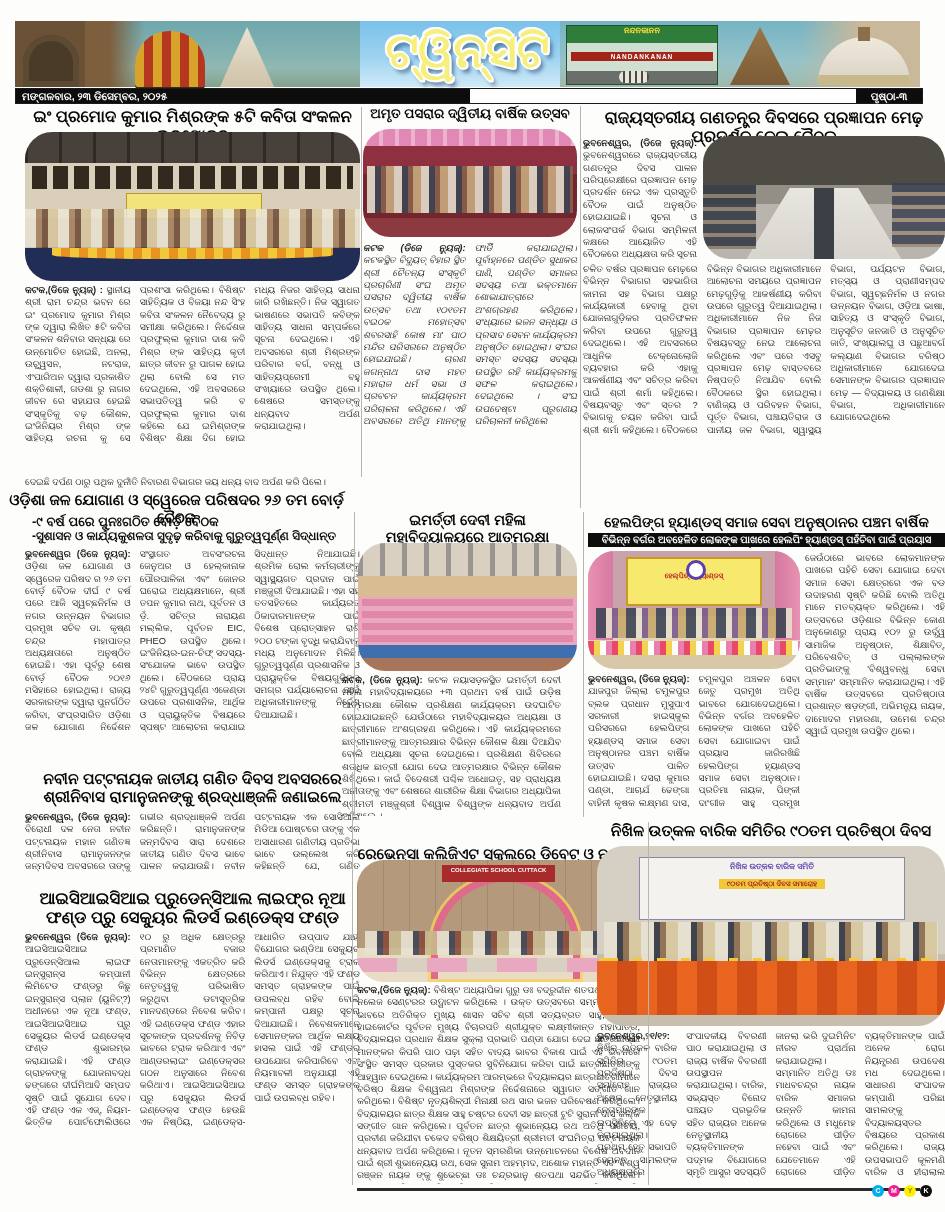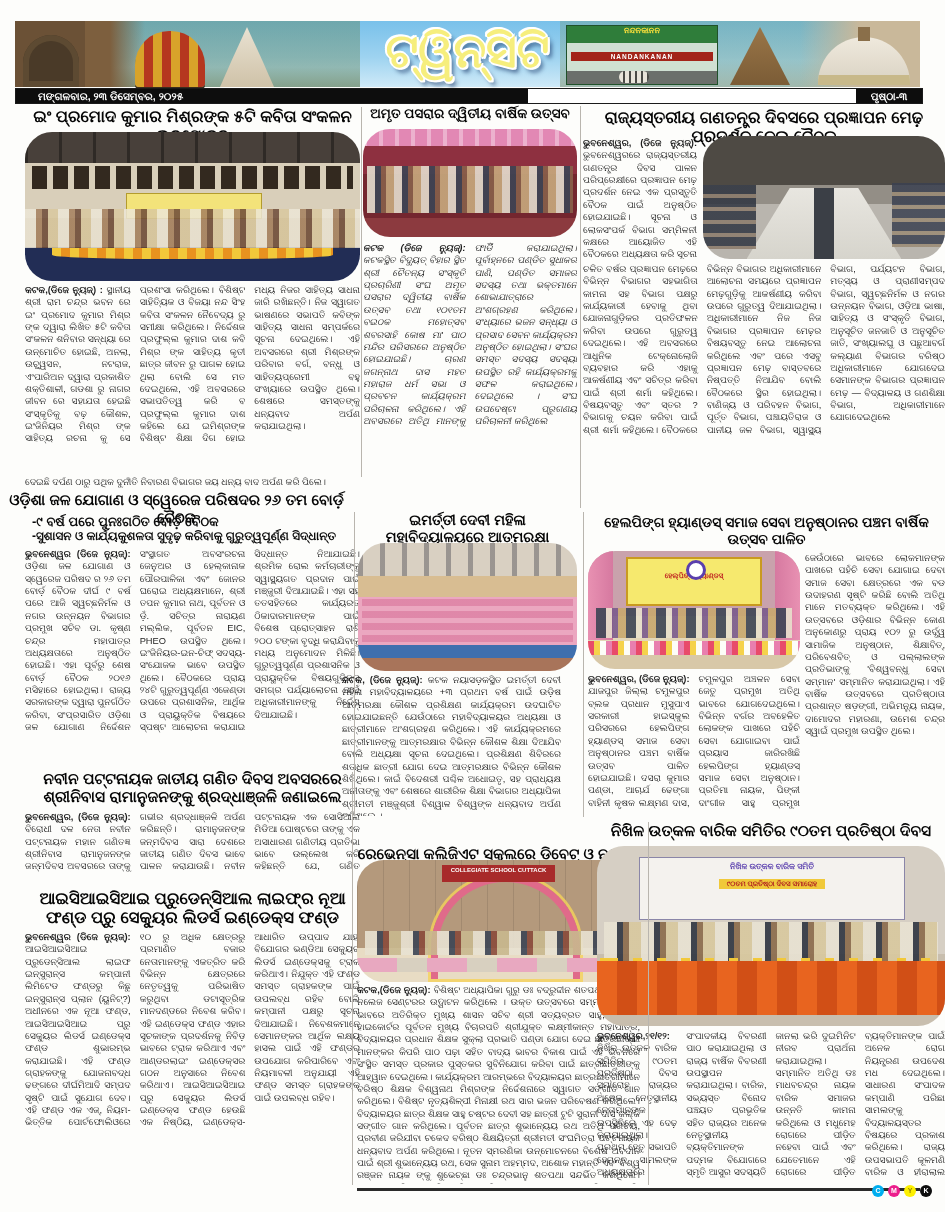--- a/index.html
+++ b/index.html
@@ -30,21 +30,21 @@
   #zoo-sign-od{position:absolute;left:0;top:1px;width:100%;text-align:center;font-size:8px;font-weight:bold;color:#ffe23a;line-height:1;}
   #zoo-band{position:absolute;left:4px;top:26px;width:142px;height:9px;background:#a32419;color:#fff;font-size:6.5px;font-weight:bold;text-align:center;line-height:9px;letter-spacing:1px;}
   #tiger{position:absolute;left:52px;bottom:1px;width:30px;height:12px;background:repeating-linear-gradient(90deg,#e8e4da 0 4px,#4a4a46 4px 6px);border-radius:6px;}
   #temple-brown{position:absolute;left:170px;top:6px;width:60px;height:58px;background:linear-gradient(180deg,#9a7648,#7b5c36);clip-path:polygon(50% 0,80% 60%,100% 100%,0 100%,20% 60%);}
   #stupa{position:absolute;right:10px;top:16px;width:92px;height:48px;background:linear-gradient(180deg,#efe9dd,#d9d2c2);border-radius:50px 50px 0 0;box-shadow:inset 0 -10px 0 #c8b98a;}
   #stupa-top{position:absolute;right:50px;top:6px;width:12px;height:14px;background:#8a6f4a;}
   #mh-title{position:absolute;left:50%;top:2px;transform:translateX(-50%);font-size:47px;font-weight:bold;color:#f6ee7d;white-space:nowrap;
     text-shadow:2px 0 0 #fff,-2px 0 0 #fff,0 2px 0 #fff,0 -2px 0 #fff,2px 2px 0 #fff,-2px -2px 0 #fff,4px 5px 4px rgba(25,50,100,.65);}
   
   #datebar{left:15px;top:88px;width:906px;height:14px;background:#fff;border:1px solid #1a1a1a;}
-  #date-left{position:absolute;left:0;top:0;width:512px;height:100%;background:#0d0d0d;color:#fff;font-size:10.5px;font-weight:bold;line-height:14px;padding-left:22px;box-sizing:border-box;}
+  #date-left{position:absolute;left:0;top:0;width:454px;height:100%;background:#0d0d0d;color:#fff;font-size:10.5px;font-weight:bold;line-height:14px;padding-left:6px;box-sizing:border-box;}
   #page-no{position:absolute;right:0;top:0;width:66px;height:100%;background:#0d0d0d;color:#fff;font-size:10.5px;font-weight:bold;line-height:14px;text-align:center;}
   
   .marks{position:absolute;display:flex;gap:4px;}
   #marks-tl{left:38px;top:41px;}
   #marks-br{left:872px;top:1185px;}
   .dot{width:12px;height:12px;border-radius:50%;font-size:7px;font-weight:bold;text-align:center;line-height:12px;color:#fff;}
   
   #ph-poetry{left:25px;top:132px;width:335px;height:149px;background:linear-gradient(180deg,#48403a 0 21%,#d9cfba 21% 58%,#c3b295 58% 77%,#222d55 77% 100%);}
   #ph-poetry .beams{position:absolute;left:0;top:0;width:100%;height:21%;background:repeating-linear-gradient(90deg,rgba(0,0,0,.35) 0 3px,transparent 3px 34px);}
   #ph-poetry .portraits{position:absolute;left:2%;top:23%;width:96%;height:15%;background:repeating-linear-gradient(90deg,#33291f 0 15px,#d9cfba 15px 21px);}
@@ -185,20 +185,21 @@
   <div class="photo" id="ph-imarti">
     <div class="windows"></div>
     <div class="rows"></div>
   </div>
   <div class="bt" style="left:342px;top:674px;width:219px;height:142px;">
     <span class="dl">କଟକ, (ଡିଜେ ନ୍ୟୁଜ୍):</span>
     <span>କଟକ ନୟାସଡ଼କସ୍ଥିତ ଇମର୍ତ୍ତୀ ଦେବୀ ମହିଳା ମହାବିଦ୍ୟାଳୟରେ +୩ ପ୍ରଥମ ବର୍ଷ ପାଇଁ ଉଡ଼ିଷ ଆତ୍ମରକ୍ଷା କୌଶଳ ପ୍ରଶିକ୍ଷଣ କାର୍ଯ୍ୟକ୍ରମ ଉଦଘାଟିତ ହୋଇଯାଇଛନ୍ତି ଯେଉଁଠାରେ ମହାବିଦ୍ୟାଳୟର ଅଧ୍ୟକ୍ଷା ଓ ଛାତ୍ରୀମାନେ ଅଂଶଗ୍ରହଣ କରିଥିଲେ। ଏହି କାର୍ଯ୍ୟକ୍ରମରେ ଛାତ୍ରୀମାନଙ୍କୁ ଆତ୍ମରକ୍ଷାର ବିଭିନ୍ନ କୌଶଳ ଶିକ୍ଷା ଦିଆଯିବ ବୋଲି ଅଧ୍ୟକ୍ଷା ସୂଚନା ଦେଇଥିଲେ। ପ୍ରଶିକ୍ଷଣ ଶିବିରରେ ଶତାଧିକ ଛାତ୍ରୀ ଯୋଗ ଦେଇ ଆତ୍ମରକ୍ଷାର ବିଭିନ୍ନ କୌଶଳ ଶିଖିଥିଲେ। କାଇଁ ବିଦେଶରୀ ପଶ୍ଚିଳ ଅଧୋଇତୃ, ସହ ପ୍ରାଧ୍ୟକ୍ଷ ଅନୀତାଙ୍କୁ ଏବଂ ଶେଷରେ ଶାରୀରିକ ଶିକ୍ଷା ବିଭାଗର ଅଧ୍ୟାପିକା ଶ୍ରୀମତୀ ମଞ୍ଜୁଶ୍ରୀ ବିଶ୍ୱାଳ ବିଶ୍ୱଙ୍କ ଧନ୍ୟବାଦ ଅର୍ପଣ କରିଥିଲେ ।</span>
   </div>
 
   <div class="hl" style="left:588px;top:514px;width:357px;font-size:14px;">ହେଲପିଙ୍ଗ ହ୍ୟାଣ୍ଡସ୍ ସମାଜ ସେବା ଅନୁଷ୍ଠାନର ପଞ୍ଚମ ବାର୍ଷିକ ଉତ୍ସବ ପାଳିତ</div>
+  <div class="abs" id="hh-strap">ବିଭିନ୍ନ ବର୍ଗର ଅବହେଳିତ ଲୋକଙ୍କ ପାଖରେ ହେଲପିଂ ହ୍ୟାଣ୍ଡସ୍ ପହଁଚିବା ପାଇଁ ପ୍ରୟାସ</div>
   <div class="photo" id="ph-helping">
     <div class="drapeL"></div>
     <div class="drapeR"></div>
     <div class="banner">ହେଲ୍ପିଙ୍ଗ ହ୍ୟାଣ୍ଡସ୍</div>
     <div class="logo"></div>
     <div class="people"></div>
     <div class="flowers"></div>
   </div>
   <div class="bt" style="left:805px;top:552px;width:140px;height:264px;">
     <span>ଜେଉଁଠାରେ ଭାବରେ ଲୋକମାନଙ୍କ ପାଖରେ ପହଁଚି ସେବା ଯୋଗାଇ ଦେବା ସମାଜ ସେବା କ୍ଷେତ୍ରରେ ଏକ ବଡ ଉଦାହରଣ ସୃଷ୍ଟି କରିଛି ବୋଲି ଅତିଥି ମାନେ ମତବ୍ୟକ୍ତ କରିଥିଲେ। ଏହି ଉତ୍ସବରେ ଓଡ଼ିଶାର ବିଭିନ୍ନ କୋଣ ଅନୁକୋଣରୁ ପ୍ରାୟ ୧୦୨ ରୁ ଉର୍ଦ୍ଧ୍ୱ ସାମାଜିକ ଅନୁଷ୍ଠାନ, ଶିକ୍ଷାବିତ୍, ପରିବେଶବିତ୍ ଓ ପଲ୍ଲାଲଙ୍କ ପ୍ରତିଭାଙ୍କୁ 'ବିଶ୍ୱବନ୍ଧୁ ସେବା ସମ୍ମାନ' ସମ୍ମାନିତ କରାଯାଇଥିଲା। ଏହି ବାର୍ଷିକ ଉତ୍ସବରେ ପ୍ରତିଷ୍ଠାତା ପ୍ରଶାନ୍ତ ଷଡ଼ଙ୍ଗୀ, ଅଭିମନ୍ୟୁ ନାୟକ, ଦାମୋଦର ମହାରଣା, ଉମେଶ ଚନ୍ଦ୍ର ସ୍ୱାଇଁ ପ୍ରମୁଖ ଉପସ୍ଥିତ ଥିଲେ।</span>

